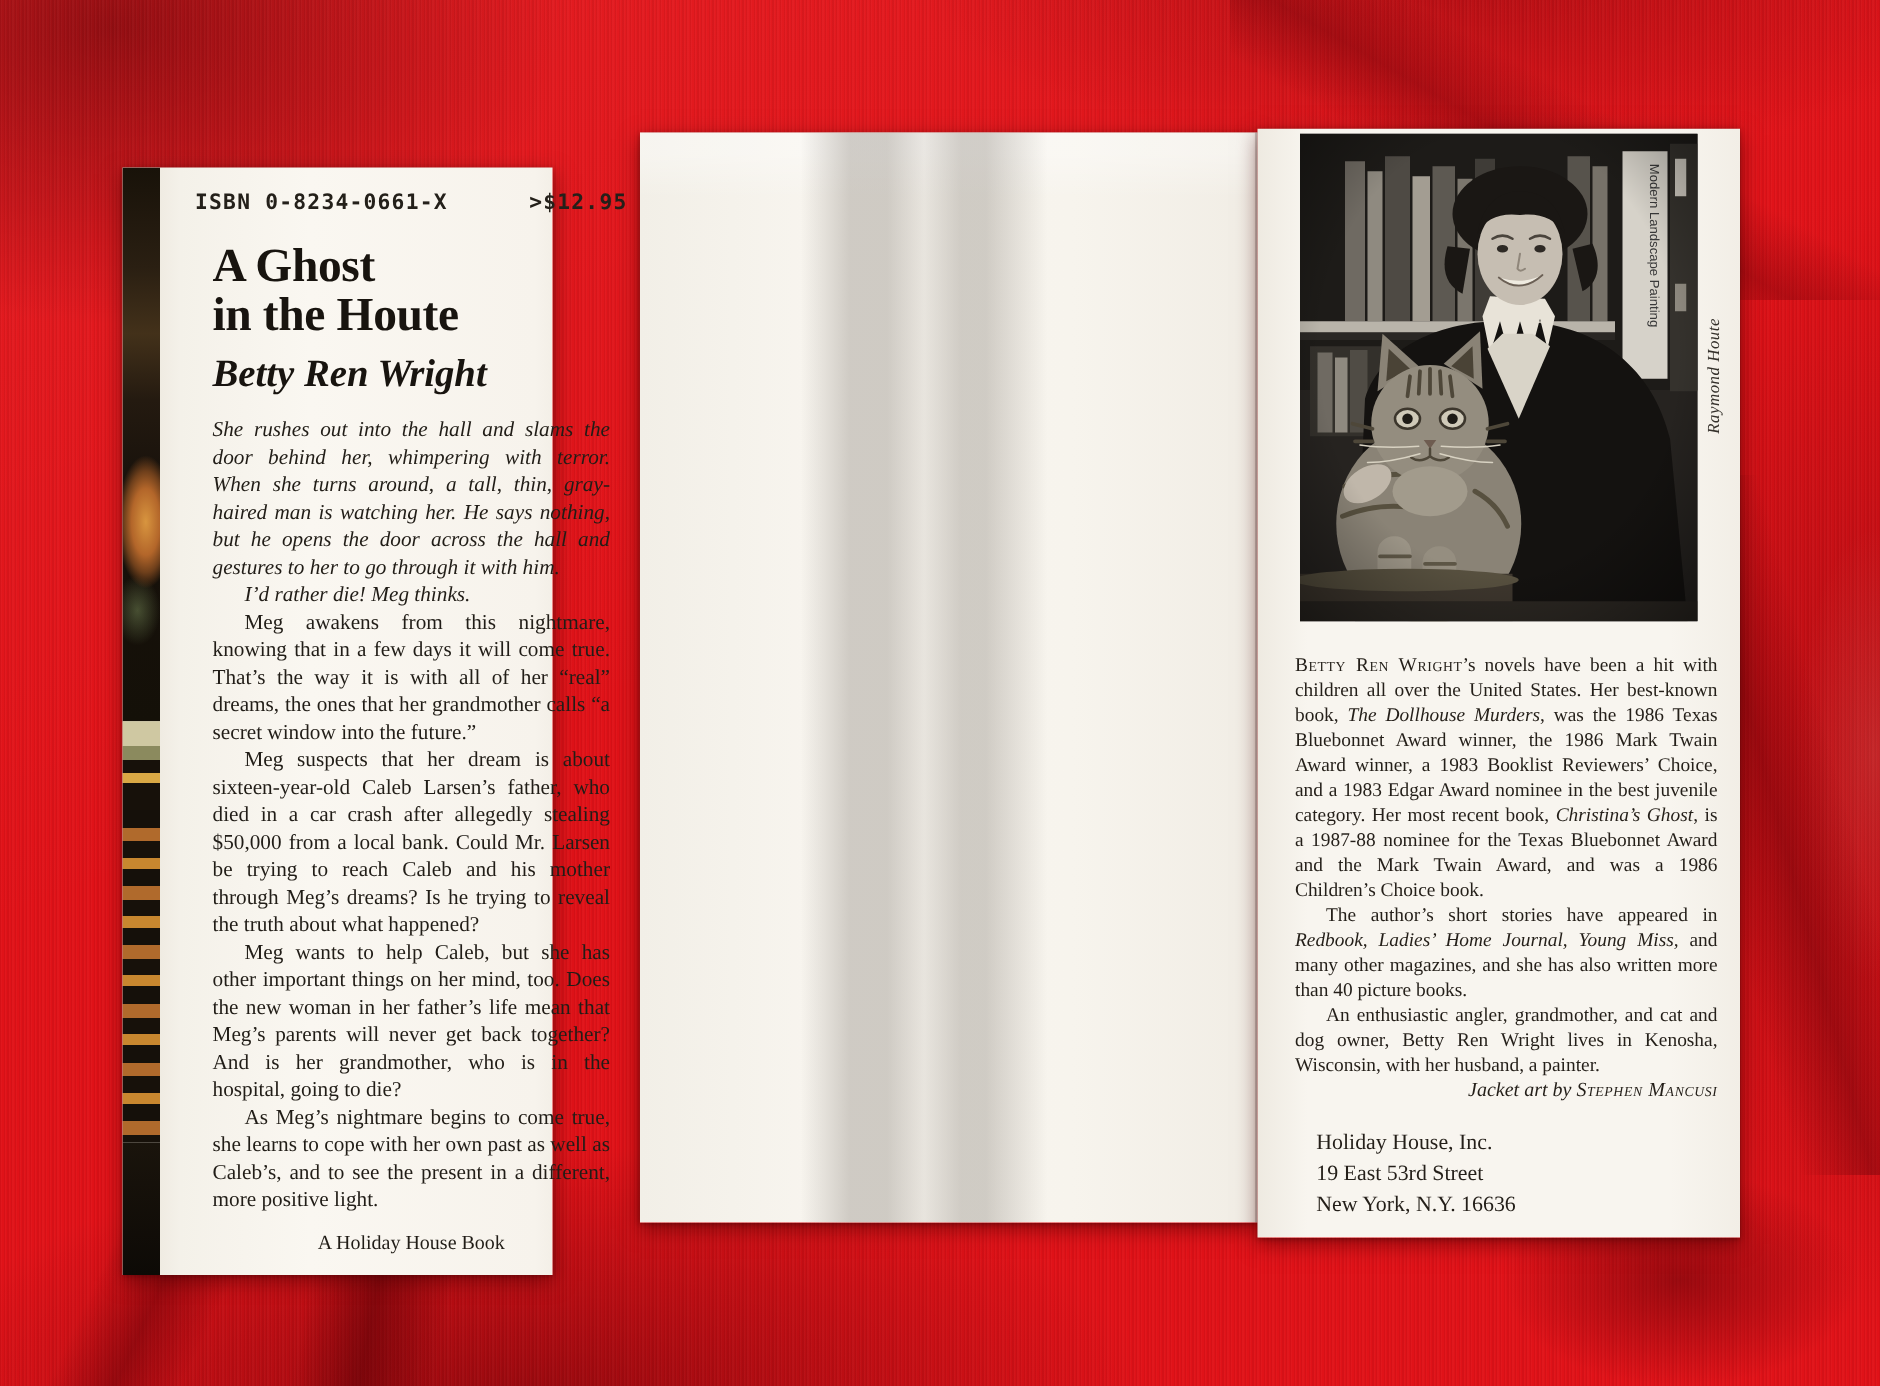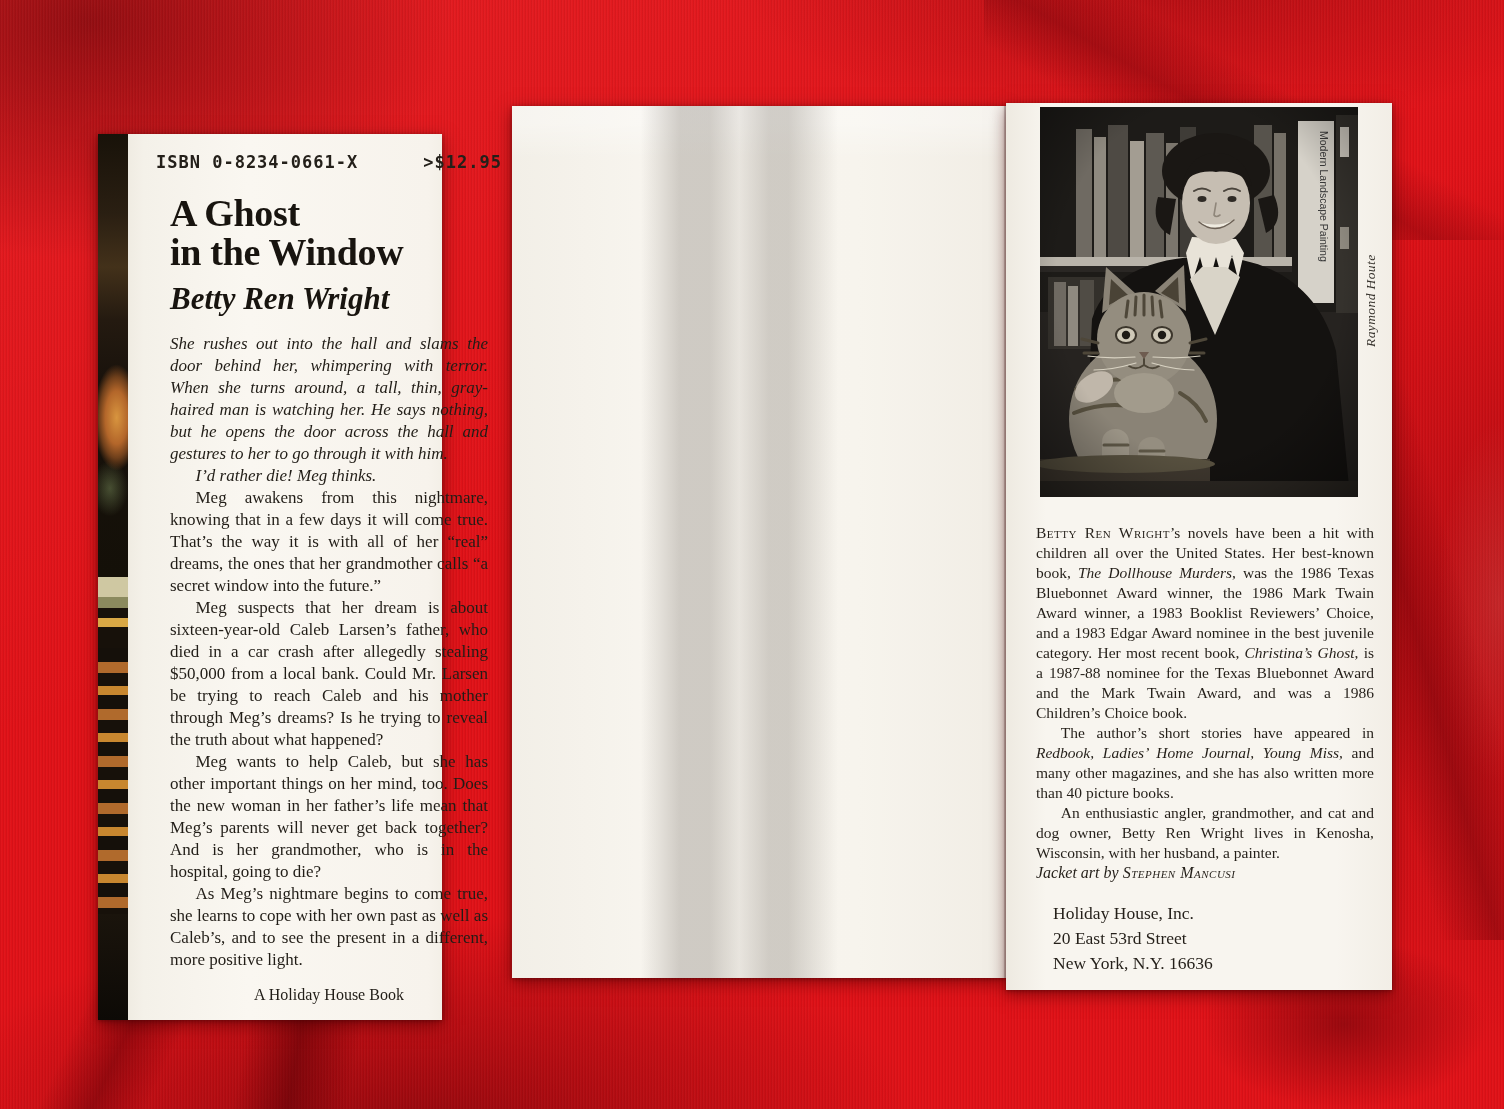--- a/index.html
+++ b/index.html
@@ -74,21 +74,21 @@
   .photo-frame svg{display:block;}
   .photo-credit{position:absolute;left:357px;top:14px;height:230px;
     writing-mode:vertical-rl;transform:rotate(180deg);
     font-style:italic;font-size:13.5px;color:#35312b;letter-spacing:0.4px;white-space:nowrap;}
   .rf-content{position:absolute;left:30px;top:420px;width:338px;font-size:15.5px;line-height:20px;text-align:justify;color:#241f19;}
   .rf-content p{margin:0;}
   .rf-content p.indent{text-indent:1.6em;}
   .seg-i{font-style:italic;}
   .seg-sc{font-variant:small-caps;letter-spacing:0.5px;}
   .seg-isc{font-style:italic;font-variant:small-caps;letter-spacing:0.5px;}
-  .jacket-art{margin-top:17px;font-size:16px;text-align:left;}
+  .jacket-art{margin-top:17px;font-size:16px;text-align:right;}
   .publisher{margin-top:18px;font-size:17.5px;line-height:25px;text-align:left;margin-left:17px;}
 </style>
 </head>
 <body>
 
 <div class="fold fold-bl"></div>
 <div class="fold fold-tr"></div>
 <div class="fold fold-r"></div>
 <div class="fold fold-br"></div>
 
@@ -99,21 +99,21 @@
     <div class="strip-stripes"></div>
     <div class="strip-bottom"></div>
   </div>
   <div class="lf-content ink">
     <div class="isbn-row">
       <span>ISBN 0-8234-0661-X</span>
       <span>&gt;$12.95</span>
     </div>
     <div class="title">
       <div>A Ghost</div>
-      <div>in the Window</div>
+      <div>in the Houte</div>
     </div>
     <div class="author">Betty Ren Wright</div>
     <div class="blurb">
       <p class="italic">She rushes out into the hall and slams the door behind her, whimpering with terror. When she turns around, a tall, thin, gray-haired man is watching her. He says nothing, but he opens the door across the hall and gestures to her to go through it with him.</p>
       <p class="italic indent">I’d rather die! Meg thinks.</p>
       <p class="indent">Meg awakens from this nightmare, knowing that in a few days it will come true. That’s the way it is with all of her “real” dreams, the ones that her grandmother calls “a secret window into the future.”</p>
       <p class="indent">Meg suspects that her dream is about sixteen-year-old Caleb Larsen’s father, who died in a car crash after allegedly stealing $50,000 from a local bank. Could Mr. Larsen be trying to reach Caleb and his mother through Meg’s dreams? Is he trying to reveal the truth about what happened?</p>
       <p class="indent">Meg wants to help Caleb, but she has other important things on her mind, too. Does the new woman in her father’s life mean that Meg’s parents will never get back together? And is her grandmother, who is in the hospital, going to die?</p>
       <p class="indent">As Meg’s nightmare begins to come true, she learns to cope with her own past as well as Caleb’s, and to see the present in a different, more positive light.</p>
     </div>
@@ -211,17 +211,17 @@
     </svg>
   </div>
   <div class="photo-credit">Raymond Houte</div>
   <div class="rf-content ink">
     <p><span class="seg-sc">Betty Ren Wright</span><span>’s novels have been a hit with children all over the United States. Her best-known book, </span><span class="seg-i">The Dollhouse Murders</span><span>, was the 1986 Texas Bluebonnet Award winner, the 1986 Mark Twain Award winner, a 1983 Booklist Reviewers’ Choice, and a 1983 Edgar Award nominee in the best juvenile category. Her most recent book, </span><span class="seg-i">Christina’s Ghost</span><span>, is a 1987-88 nominee for the Texas Bluebonnet Award and the Mark Twain Award, and was a 1986 Children’s Choice book.</span></p>
     <p class="indent"><span>The author’s short stories have appeared in </span><span class="seg-i">Redbook, Ladies’ Home Journal, Young Miss,</span><span> and many other magazines, and she has also written more than 40 picture books.</span></p>
     <p class="indent"><span>An enthusiastic angler, grandmother, and cat and dog owner, Betty Ren Wright lives in Kenosha, Wisconsin, with her husband, a painter.</span></p>
     <p class="jacket-art"><span class="seg-i">Jacket art by </span><span class="seg-isc">Stephen Mancusi</span></p>
     <div class="publisher">
       <div>Holiday House, Inc.</div>
-      <div>20 East 53rd Street</div>
+      <div>19 East 53rd Street</div>
       <div>New York, N.Y. 16636</div>
     </div>
   </div>
 </div>
 
 </body></html>

